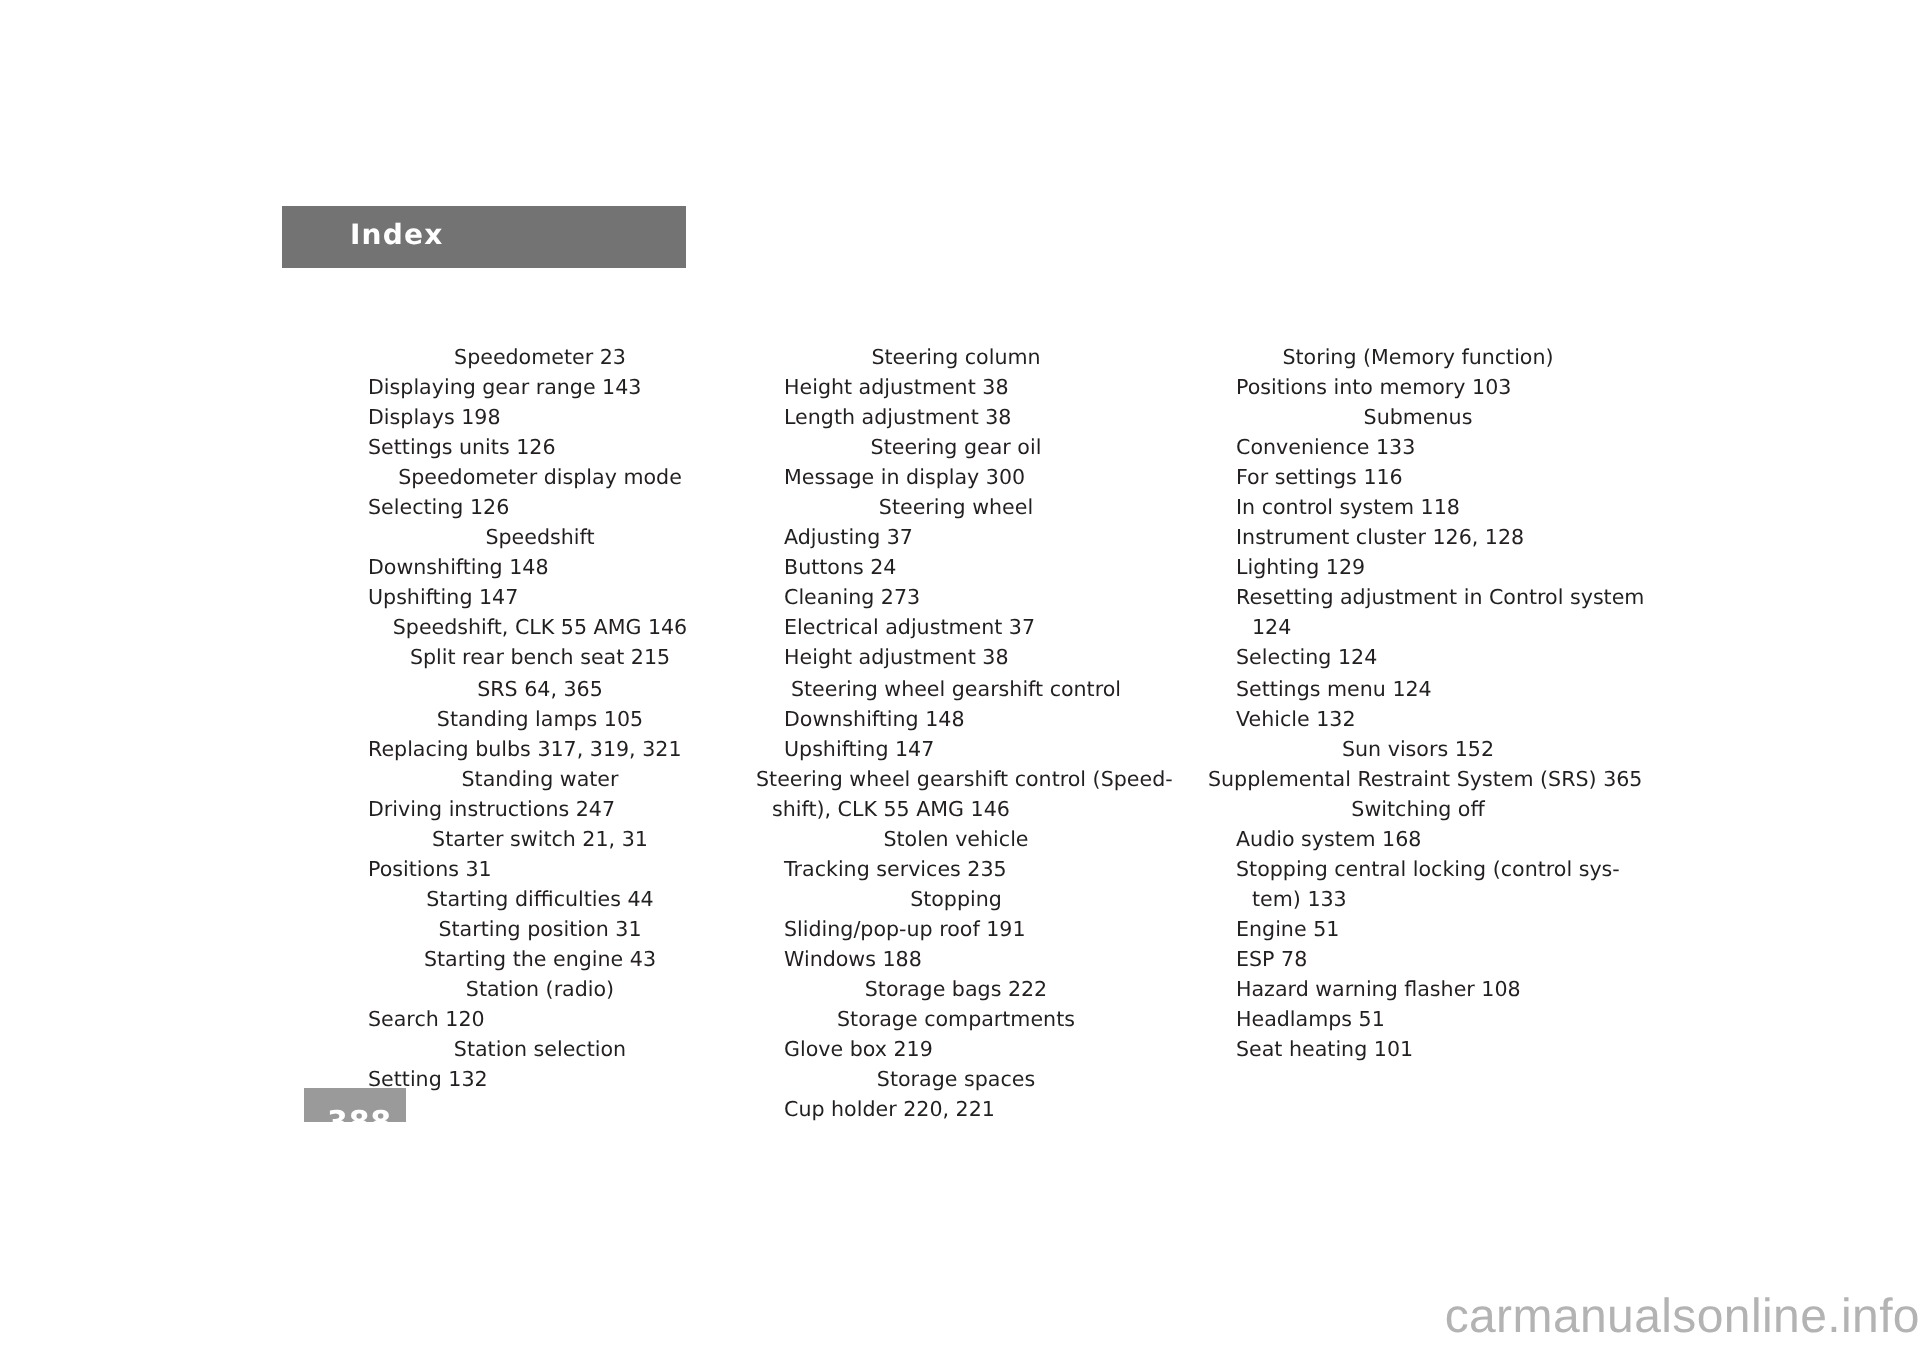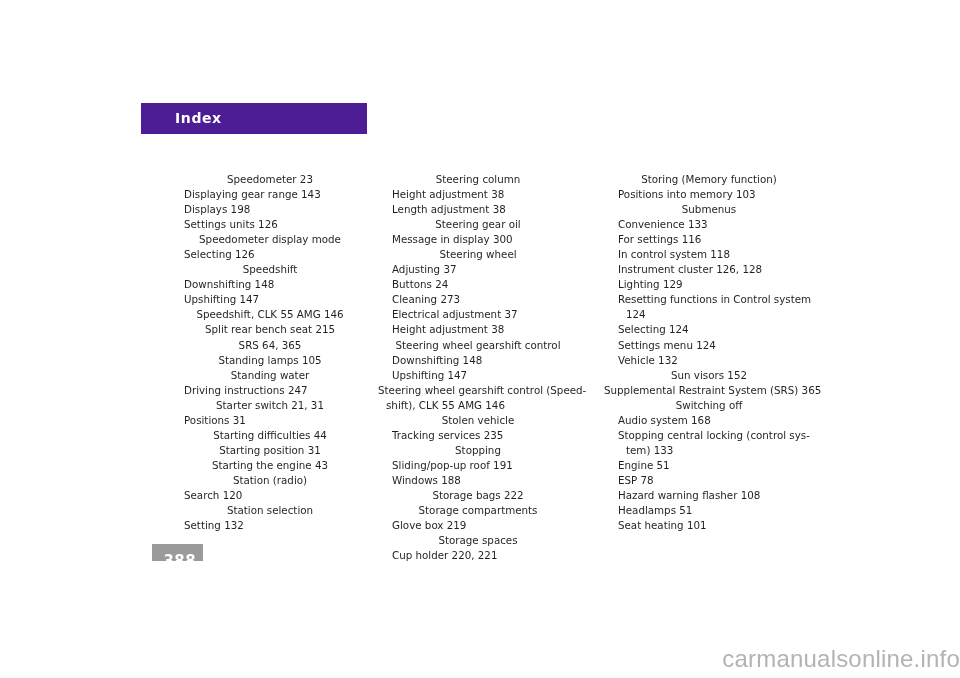--- a/index.html
+++ b/index.html
@@ -18,23 +18,23 @@
   .page {
     position: absolute;
     inset: 0;
   }
 
   
   .header-bar {
     position: absolute;
     left: 141px;
     top: 103px;
-    width: 226px;
+    width: 202px;
     height: 31px;
-    background: #4c1d95;
+    background: #737373;
   }
   .header-title {
     position: absolute;
     left: 34px;
     top: 7px;
     color: #ffffff;
     font-family: "DejaVu Sans", sans-serif;
     font-size: 14px;
     font-weight: bold;
     letter-spacing: 0.6px;
@@ -115,20 +115,21 @@
         <div class="entry lvl1">Settings units 126</div>
         <div class="entry lvl0">Speedometer display mode</div>
         <div class="entry lvl1">Selecting 126</div>
         <div class="entry lvl0">Speedshift</div>
         <div class="entry lvl1">Downshifting 148</div>
         <div class="entry lvl1">Upshifting 147</div>
         <div class="entry lvl0">Speedshift, CLK 55 AMG 146</div>
         <div class="entry lvl0">Split rear bench seat 215</div>
         <div class="entry lvl0">SRS 64, 365</div>
         <div class="entry lvl0">Standing lamps 105</div>
+        <div class="entry lvl1">Replacing bulbs 317, 319, 321</div>
         <div class="entry lvl0">Standing water</div>
         <div class="entry lvl1">Driving instructions 247</div>
         <div class="entry lvl0">Starter switch 21, 31</div>
         <div class="entry lvl1">Positions 31</div>
         <div class="entry lvl0">Starting difficulties 44</div>
         <div class="entry lvl0">Starting position 31</div>
         <div class="entry lvl0">Starting the engine 43</div>
         <div class="entry lvl0">Station (radio)</div>
         <div class="entry lvl1">Search 120</div>
         <div class="entry lvl0">Station selection</div>
@@ -164,21 +165,21 @@
       </div>
     <div class="column" id="col-2">
         <div class="entry lvl0">Storing (Memory function)</div>
         <div class="entry lvl1">Positions into memory 103</div>
         <div class="entry lvl0">Submenus</div>
         <div class="entry lvl1">Convenience 133</div>
         <div class="entry lvl1">For settings 116</div>
         <div class="entry lvl1">In control system 118</div>
         <div class="entry lvl1">Instrument cluster 126, 128</div>
         <div class="entry lvl1">Lighting 129</div>
-        <div class="entry lvl1">Resetting functions in Control system</div>
+        <div class="entry lvl1">Resetting adjustment in Control system</div>
         <div class="entry wrap1">124</div>
         <div class="entry lvl1">Selecting 124</div>
         <div class="entry lvl1">Settings menu 124</div>
         <div class="entry lvl1">Vehicle 132</div>
         <div class="entry lvl0">Sun visors 152</div>
         <div class="entry lvl0">Supplemental Restraint System (SRS) 365</div>
         <div class="entry lvl0">Switching off</div>
         <div class="entry lvl1">Audio system 168</div>
         <div class="entry lvl1">Stopping central locking (control sys-</div>
         <div class="entry wrap1">tem) 133</div>

